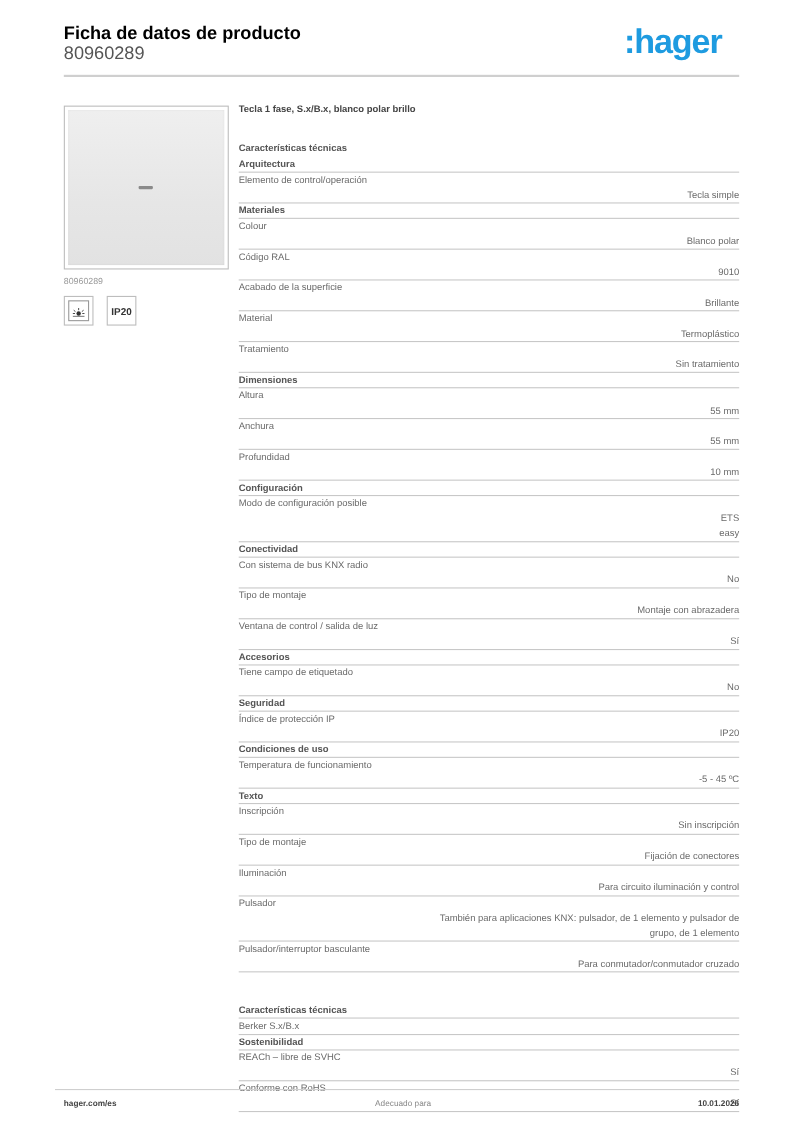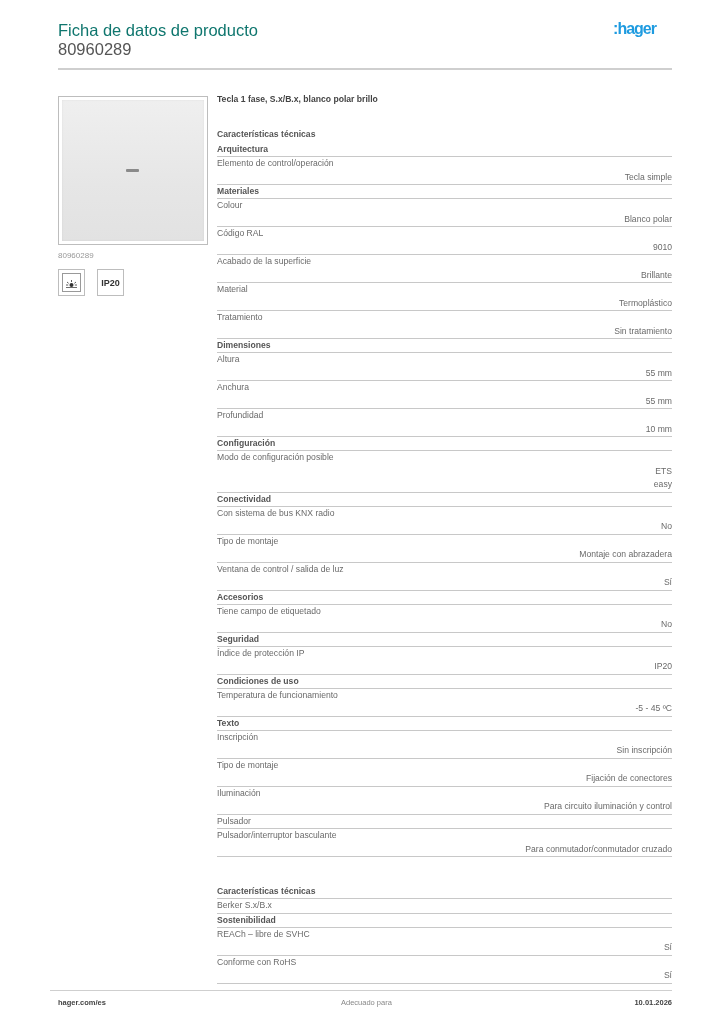--- a/index.html
+++ b/index.html
@@ -1,23 +1,23 @@
 <!DOCTYPE html>
 <html><head>
   <meta charset="utf-8">
   <style>
     html, body { margin: 0; padding: 0; }
     body {
       width: 724px; height: 1024px; background: #ffffff; position: relative;
       font-family: "Liberation Sans", sans-serif; color: #555; overflow: hidden;
     }
     .header { position: absolute; left: 58px; top: 21px; width: 614px; }
-    .doc-title { font-size: 16.5px; font-weight: normal; color: #0f766e; line-height: 19px; }
+    .doc-title { font-size: 16.5px; font-weight: bold; color: #000000; line-height: 19px; }
     .doc-number { font-size: 16.5px; color: #555; line-height: 19px; }
-    .logo { position: absolute; right: 16px; top: -1px; font-size: 16px; font-weight: bold; color: #1e9be0; letter-spacing: -1px; }
+    .logo { position: absolute; right: 16px; top: -1px; font-size: 31px; font-weight: bold; color: #1e9be0; letter-spacing: -1px; }
     .header-rule { position: absolute; left: 58px; top: 68px; width: 614px; height: 2px; background: #cfcfcf; }
 
     .left-col { position: absolute; left: 58px; top: 96px; width: 146px; }
     .product-image {
       width: 142px; height: 141px; border: 1px solid #bdbdbd; padding: 3px; box-sizing: content-box;
     }
     .product-image .plate {
       width: 100%; height: 100%; background: linear-gradient(180deg,#efefef 0%,#e6e6e6 60%,#e2e2e2 100%);
       position: relative; box-shadow: inset 0 0 2px rgba(0,0,0,0.08);
     }
@@ -226,20 +226,24 @@
           </span>
         </div>
         <div class="row">
           <span class="k">Iluminación</span>
           <span class="v">
             <div>Para circuito iluminación y  control</div>
           </span>
         </div>
         <div class="row">
           <span class="k">Pulsador</span>
+          <span class="v">
+            <div>También para aplicaciones KNX: pulsador, de 1 elemento y pulsador de</div>
+            <div>grupo, de 1 elemento</div>
+          </span>
         </div>
         <div class="row">
           <span class="k">Pulsador/interruptor basculante</span>
           <span class="v">
             <div>Para conmutador/conmutador cruzado</div>
           </span>
         </div>
       </div>
       <div class="group gap-lg">
         <div class="group-title">Características técnicas</div>

